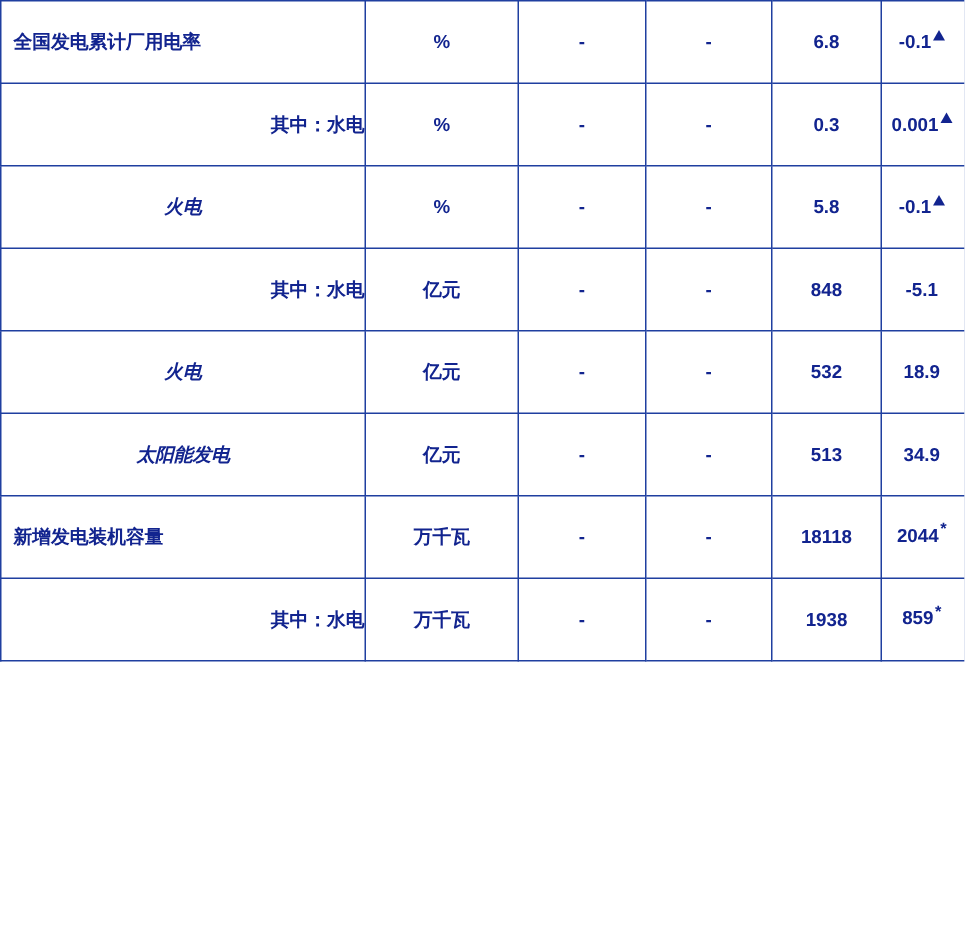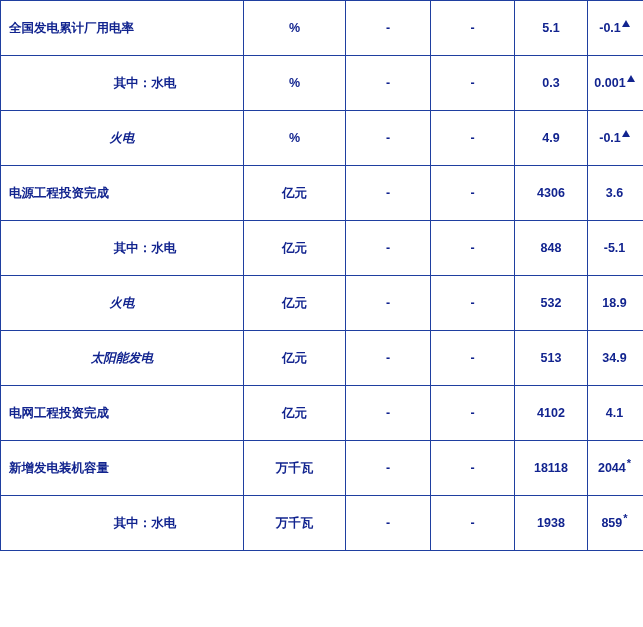--- a/index.html
+++ b/index.html
@@ -47,21 +47,21 @@
 
   td.name {
     text-align: center;
     padding: 0 6px;
   }
   td.name.lvl0 {
     text-align: left;
     padding-left: 8px;
   }
   td.name.lvl1 {
-    text-align: center;
+    text-align: right;
     padding-left: 46px;
   }
   td.name.lvl2 {
     text-align: center;
     font-style: italic;
   }
   td.unit {
     text-align: center;
   }
   td.dash {
@@ -116,46 +116,38 @@
       <col class="c-dash2">
       <col class="c-val">
       <col class="c-chg">
     </colgroup>
     <tbody>
         <tr class="row-tall">
           <td class="name lvl0">全国发电累计厂用电率</td>
           <td class="unit">%</td>
           <td class="dash">-</td>
           <td class="dash">-</td>
-          <td class="val">5.1</td>
+          <td class="val">6.8</td>
           <td class="chg"><span class="chg-wrap"><span>-0.1</span><span class="tri"></span></span></td>
         </tr>
         <tr class="row-tall">
           <td class="name lvl1">其中：水电</td>
           <td class="unit">%</td>
           <td class="dash">-</td>
           <td class="dash">-</td>
           <td class="val">0.3</td>
           <td class="chg"><span class="chg-wrap"><span>0.001</span><span class="tri"></span></span></td>
         </tr>
         <tr class="row-tall">
           <td class="name lvl2">火电</td>
           <td class="unit">%</td>
           <td class="dash">-</td>
           <td class="dash">-</td>
-          <td class="val">4.9</td>
+          <td class="val">5.8</td>
           <td class="chg"><span class="chg-wrap"><span>-0.1</span><span class="tri"></span></span></td>
-        </tr>
-        <tr class="row-tall">
-          <td class="name lvl0">电源工程投资完成</td>
-          <td class="unit">亿元</td>
-          <td class="dash">-</td>
-          <td class="dash">-</td>
-          <td class="val">4306</td>
-          <td class="chg"><span class="chg-wrap"><span>3.6</span></span></td>
         </tr>
         <tr class="row-tall">
           <td class="name lvl1">其中：水电</td>
           <td class="unit">亿元</td>
           <td class="dash">-</td>
           <td class="dash">-</td>
           <td class="val">848</td>
           <td class="chg"><span class="chg-wrap"><span>-5.1</span></span></td>
         </tr>
         <tr class="row-tall">
@@ -168,28 +160,20 @@
         </tr>
         <tr class="row-tall">
           <td class="name lvl2">太阳能发电</td>
           <td class="unit">亿元</td>
           <td class="dash">-</td>
           <td class="dash">-</td>
           <td class="val">513</td>
           <td class="chg"><span class="chg-wrap"><span>34.9</span></span></td>
         </tr>
         <tr class="row-tall">
-          <td class="name lvl0">电网工程投资完成</td>
-          <td class="unit">亿元</td>
-          <td class="dash">-</td>
-          <td class="dash">-</td>
-          <td class="val">4102</td>
-          <td class="chg"><span class="chg-wrap"><span>4.1</span></span></td>
-        </tr>
-        <tr class="row-tall">
           <td class="name lvl0">新增发电装机容量</td>
           <td class="unit">万千瓦</td>
           <td class="dash">-</td>
           <td class="dash">-</td>
           <td class="val">18118</td>
           <td class="chg"><span class="chg-wrap"><span>2044</span><span class="star">*</span></span></td>
         </tr>
         <tr class="row-tall">
           <td class="name lvl1">其中：水电</td>
           <td class="unit">万千瓦</td>

